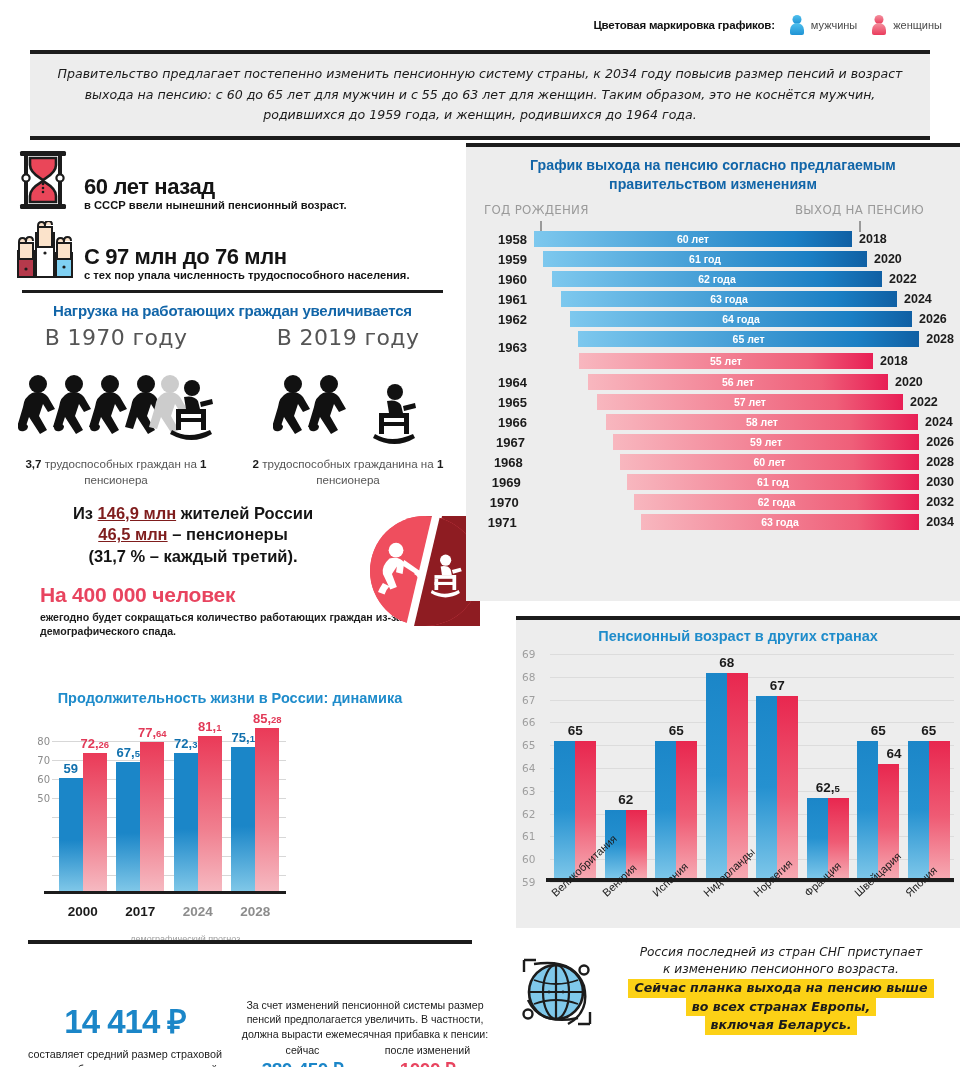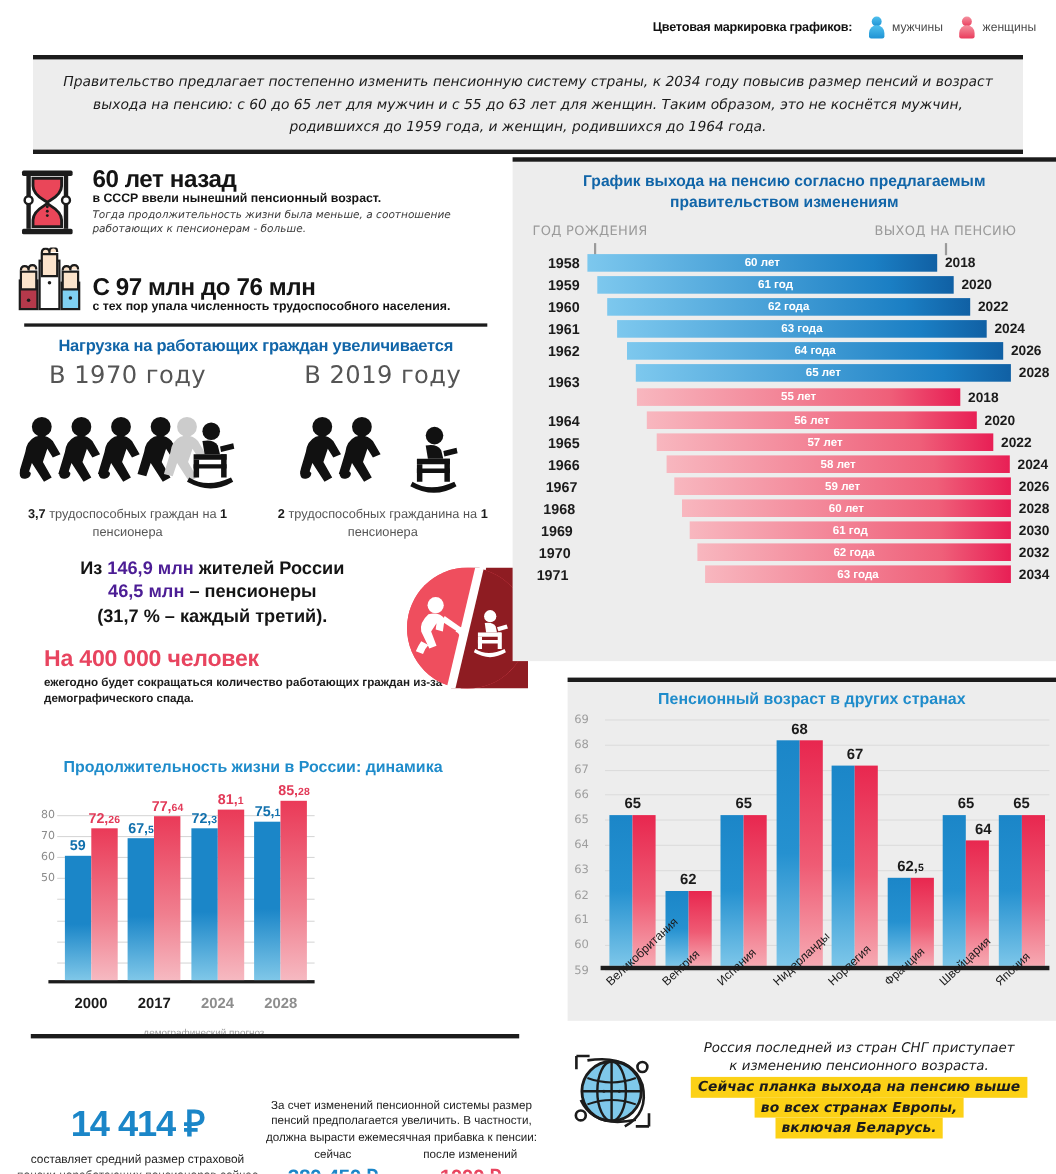--- a/index.html
+++ b/index.html
@@ -71,21 +71,21 @@
 
   .compare { display: flex; margin-top: 6px; position: relative; }
   .compare-half { width: 232px; text-align: center; position: relative; }
   .compare-year { font-size: 22px; color: #555; letter-spacing: 0.4px; font-family: "DejaVu Sans", sans-serif; }
   .people-row { height: 96px; display: flex; align-items: flex-end; justify-content: center; gap: 0px; margin-top: 4px; }
   .compare-cap { font-size: 11.6px; color: #555; line-height: 1.35; margin-top: 6px; }
   .compare-cap b { color: #1b1b1b; }
 
   .stats-block { position: relative; margin-top: 16px; padding-left: 18px; }
   .stat-1 { text-align: center; width: 350px; font-size: 16.5px; font-weight: bold; line-height: 1.28; color: #141414; }
-  .stat-1 .red { color: #4c1d95; }
+  .stat-1 .red { color: #7f1d1d; text-decoration: underline; }
   .stat-2 { margin-top: 16px; padding-left: 22px; }
   .stat-2-big { font-size: 21px; font-weight: bold; color: #e8445f; letter-spacing: -0.2px; }
   .stat-2-sub { font-size: 10.6px; font-weight: bold; line-height: 1.38; color: #1b1b1b; margin-top: 3px; }
 
   
   .life-wrap { position: absolute; top: 690px; left: 0; width: 500px; }
   .life-title { text-align: center; color: #1f8ccb; font-weight: bold; font-size: 14.5px; width: 460px; }
   .life-body { display: flex; margin-top: 12px; }
   .life-chart { position: relative; width: 260px; height: 215px; margin-left: 26px; }
   .life-yaxis { position: absolute; left: 0; top: 0; width: 26px; height: 176px; }
@@ -264,21 +264,20 @@
         <circle cx="12" cy="29" r="3.6" fill="#fff" stroke="#1c1c1c" stroke-width="2.2"></circle>
         <circle cx="46" cy="29" r="3.6" fill="#fff" stroke="#1c1c1c" stroke-width="2.2"></circle>
         <circle cx="29" cy="35" r="1.3" fill="#1c1c1c"></circle>
         <circle cx="29" cy="39" r="1.3" fill="#1c1c1c"></circle>
         <circle cx="29" cy="43" r="1.3" fill="#1c1c1c"></circle>
       </svg>
     </div>
     <div class="fact-text">
       <div class="fact-big">60 лет назад</div>
       <div class="fact-sub">в СССР ввели нынешний пенсионный возраст.</div>
-      <div class="fact-note">Тогда продолжительность жизни была меньше, а соотношение работающих к пенсионерам - больше.</div>
     </div>
   </div>
 
   <div class="fact-row" style="margin-top:6px;">
     <div class="fact-icon">
       <svg width="62" height="60" viewBox="0 0 62 60">
         <rect x="22" y="12" width="18" height="44" fill="#ffffff" stroke="#1c1c1c" stroke-width="2"></rect>
         <path d="M24 6 h14 v20 h-14 z" fill="#fbe3cb" stroke="#1c1c1c" stroke-width="2"></path>
         <path d="M24 5 q0 -4 3.5 -4 q3.5 0 3.5 4 M31 4 q0 -4 3.5 -4 q3.5 0 3.5 4" fill="#fbe3cb" stroke="#1c1c1c" stroke-width="2"></path>
         <rect x="4" y="30" width="16" height="26" fill="#b5394b" stroke="#1c1c1c" stroke-width="2"></rect>

